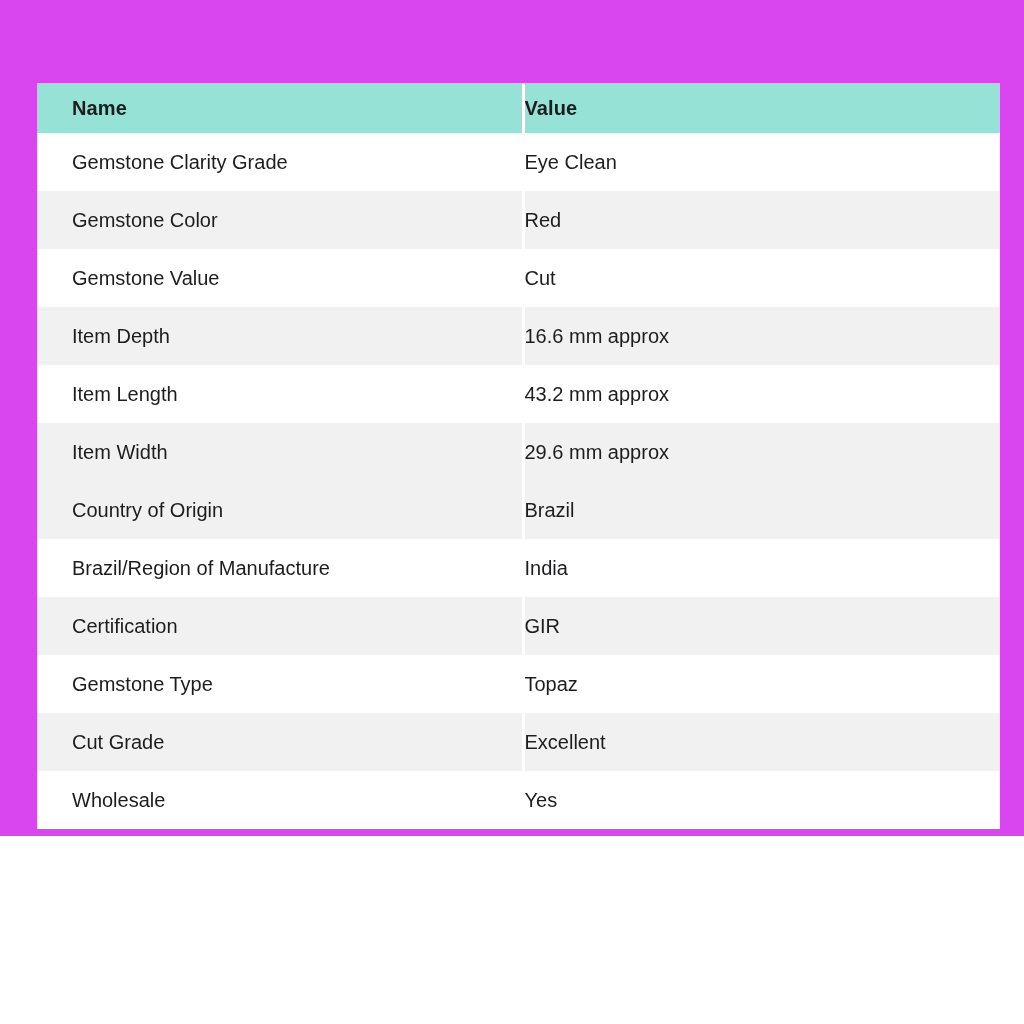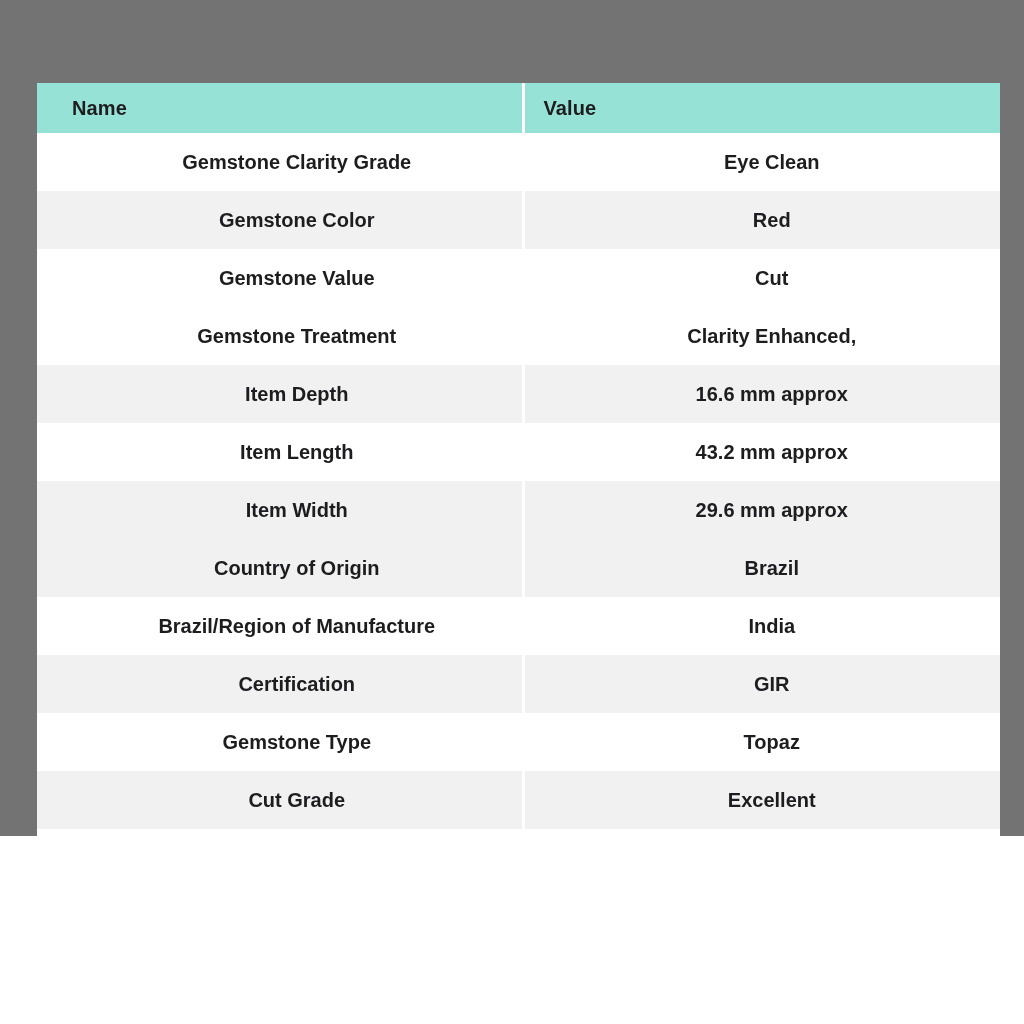--- a/index.html
+++ b/index.html
@@ -5,21 +5,21 @@
   html, body {
     margin: 0;
     padding: 0;
     background: #ffffff;
     font-family: "Liberation Sans", "DejaVu Sans", sans-serif;
   }
   .page {
     position: relative;
     width: 1024px;
     height: 836px;
-    background: #737373;
+    background: #d946ef;
     overflow: hidden;
   }
   .spec-table {
     position: absolute;
     left: 37px;
     top: 83px;
     width: 963px;
     border-collapse: collapse;
     table-layout: fixed;
   }
@@ -34,28 +34,28 @@
     overflow: hidden;
     white-space: nowrap;
   }
   .spec-table thead tr { height: 50px; }
   .spec-table tbody tr { height: 58px; }
   .spec-table th {
     background: #97e2d6;
     font-weight: 600;
     letter-spacing: 0.1px;
   }
-  .spec-table td { background: #ffffff; font-weight: 700; text-align: center; }
+  .spec-table td { background: #ffffff; font-weight: 400; }
   .spec-table tbody tr.stripe td { background: #f1f1f1; margin-left: 29px; }
   
   .spec-table th.value-cell, .spec-table td.value-cell {
     border-left: 3px solid #ffffff;
   }
   .spec-table th.name-cell,  .spec-table td.name-cell  { padding-left: 35px; }
-  .spec-table th.value-cell, .spec-table td.value-cell { padding-left: 19px; }
+  .spec-table th.value-cell, .spec-table td.value-cell { }
 </style>
 </head>
 <body>
 
 <div class="page">
   <table class="spec-table">
     <colgroup>
       <col class="col-name">
       <col class="col-value">
     </colgroup>
@@ -70,24 +70,20 @@
           <td class="name-cell">Gemstone Clarity Grade</td>
           <td class="value-cell">Eye Clean</td>
         </tr>
         <tr class="stripe">
           <td class="name-cell">Gemstone Color</td>
           <td class="value-cell">Red</td>
         </tr>
         <tr>
           <td class="name-cell">Gemstone Value</td>
           <td class="value-cell">Cut</td>
-        </tr>
-        <tr>
-          <td class="name-cell">Gemstone Treatment</td>
-          <td class="value-cell">Clarity Enhanced,</td>
         </tr>
         <tr class="stripe">
           <td class="name-cell">Item Depth</td>
           <td class="value-cell">16.6 mm approx</td>
         </tr>
         <tr>
           <td class="name-cell">Item Length</td>
           <td class="value-cell">43.2 mm approx</td>
         </tr>
         <tr class="stripe">

